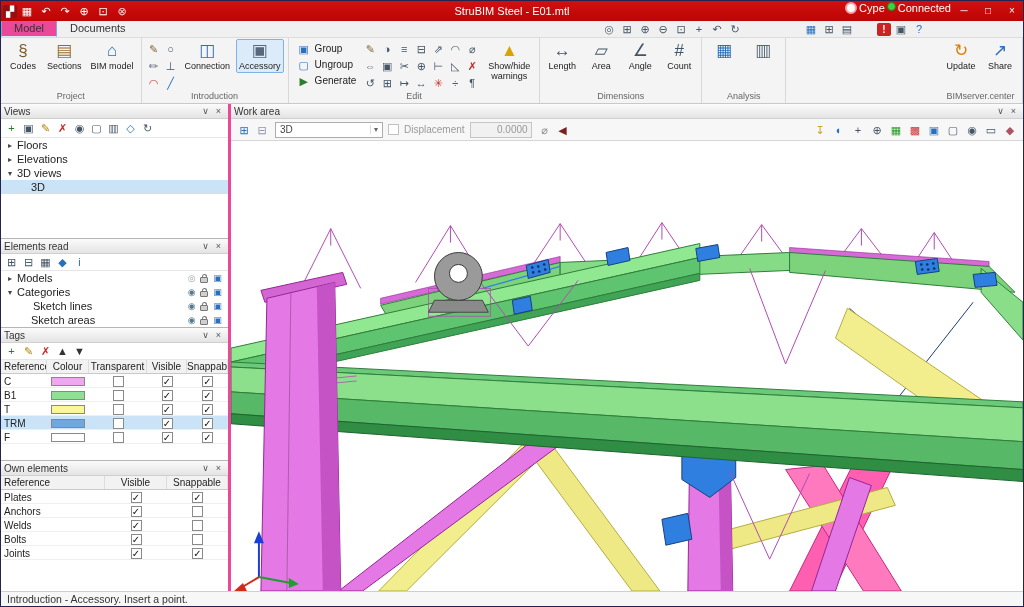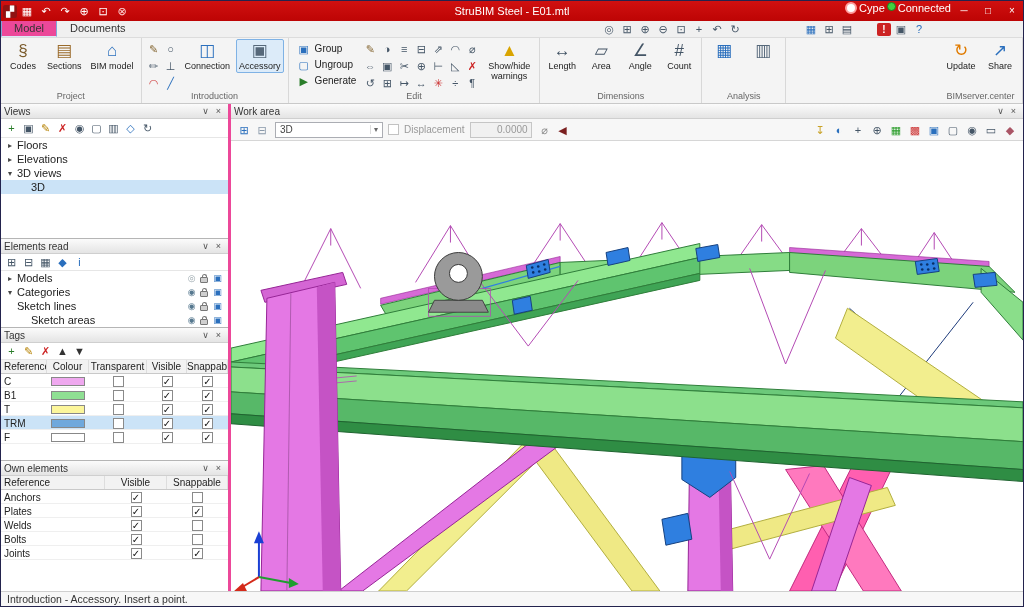--- a/index.html
+++ b/index.html
@@ -340,21 +340,21 @@
             </div>
             <div class="tree-row" style="padding-left: 4px;">
               <span class="expander">▾</span>
               <span class="tree-label">Categories</span>
               <span class="row-icons">
                 <span class="mini-icon" style="color: rgb(86, 120, 143);">◉</span>
                 <span class="mini-lock"></span>
                 <span class="mini-icon" style="color: rgb(42, 111, 189);">▣</span>
               </span>
             </div>
-            <div class="tree-row" style="padding-left: 4px;">
+            <div class="tree-row" style="padding-left: 4px; margin-left: 16px;">
               <span class="expander"></span>
               <span class="tree-label">Sketch lines</span>
               <span class="row-icons">
                 <span class="mini-icon" style="color: rgb(86, 120, 143);">◉</span>
                 <span class="mini-lock"></span>
                 <span class="mini-icon" style="color: rgb(42, 111, 189);">▣</span>
               </span>
             </div>
             <div class="tree-row" style="padding-left: 18px;">
               <span class="expander"></span>
@@ -473,35 +473,35 @@
           <span class="ph-btn">∨</span>
           <span class="ph-btn">×</span>
         </div>
         <div class="gt-head own-grid" id="own-head">
             <div class="hcell">Reference</div>
             <div class="hcell">Visible</div>
             <div class="hcell">Snappable</div>
           </div>
         <div id="own-body">
             <div class="gt-row own-grid">
+              <div class="cell ref">Plates</div>
+              <div class="cell">
+                <span class="cb checked"></span>
+              </div>
+              <div class="cell">
+                <span class="cb checked"></span>
+              </div>
+            </div>
+            <div class="gt-row own-grid">
               <div class="cell ref">Anchors</div>
               <div class="cell">
                 <span class="cb checked"></span>
               </div>
               <div class="cell">
                 <span class="cb"></span>
-              </div>
-            </div>
-            <div class="gt-row own-grid">
-              <div class="cell ref">Plates</div>
-              <div class="cell">
-                <span class="cb checked"></span>
-              </div>
-              <div class="cell">
-                <span class="cb checked"></span>
               </div>
             </div>
             <div class="gt-row own-grid">
               <div class="cell ref">Welds</div>
               <div class="cell">
                 <span class="cb checked"></span>
               </div>
               <div class="cell">
                 <span class="cb"></span>
               </div>

